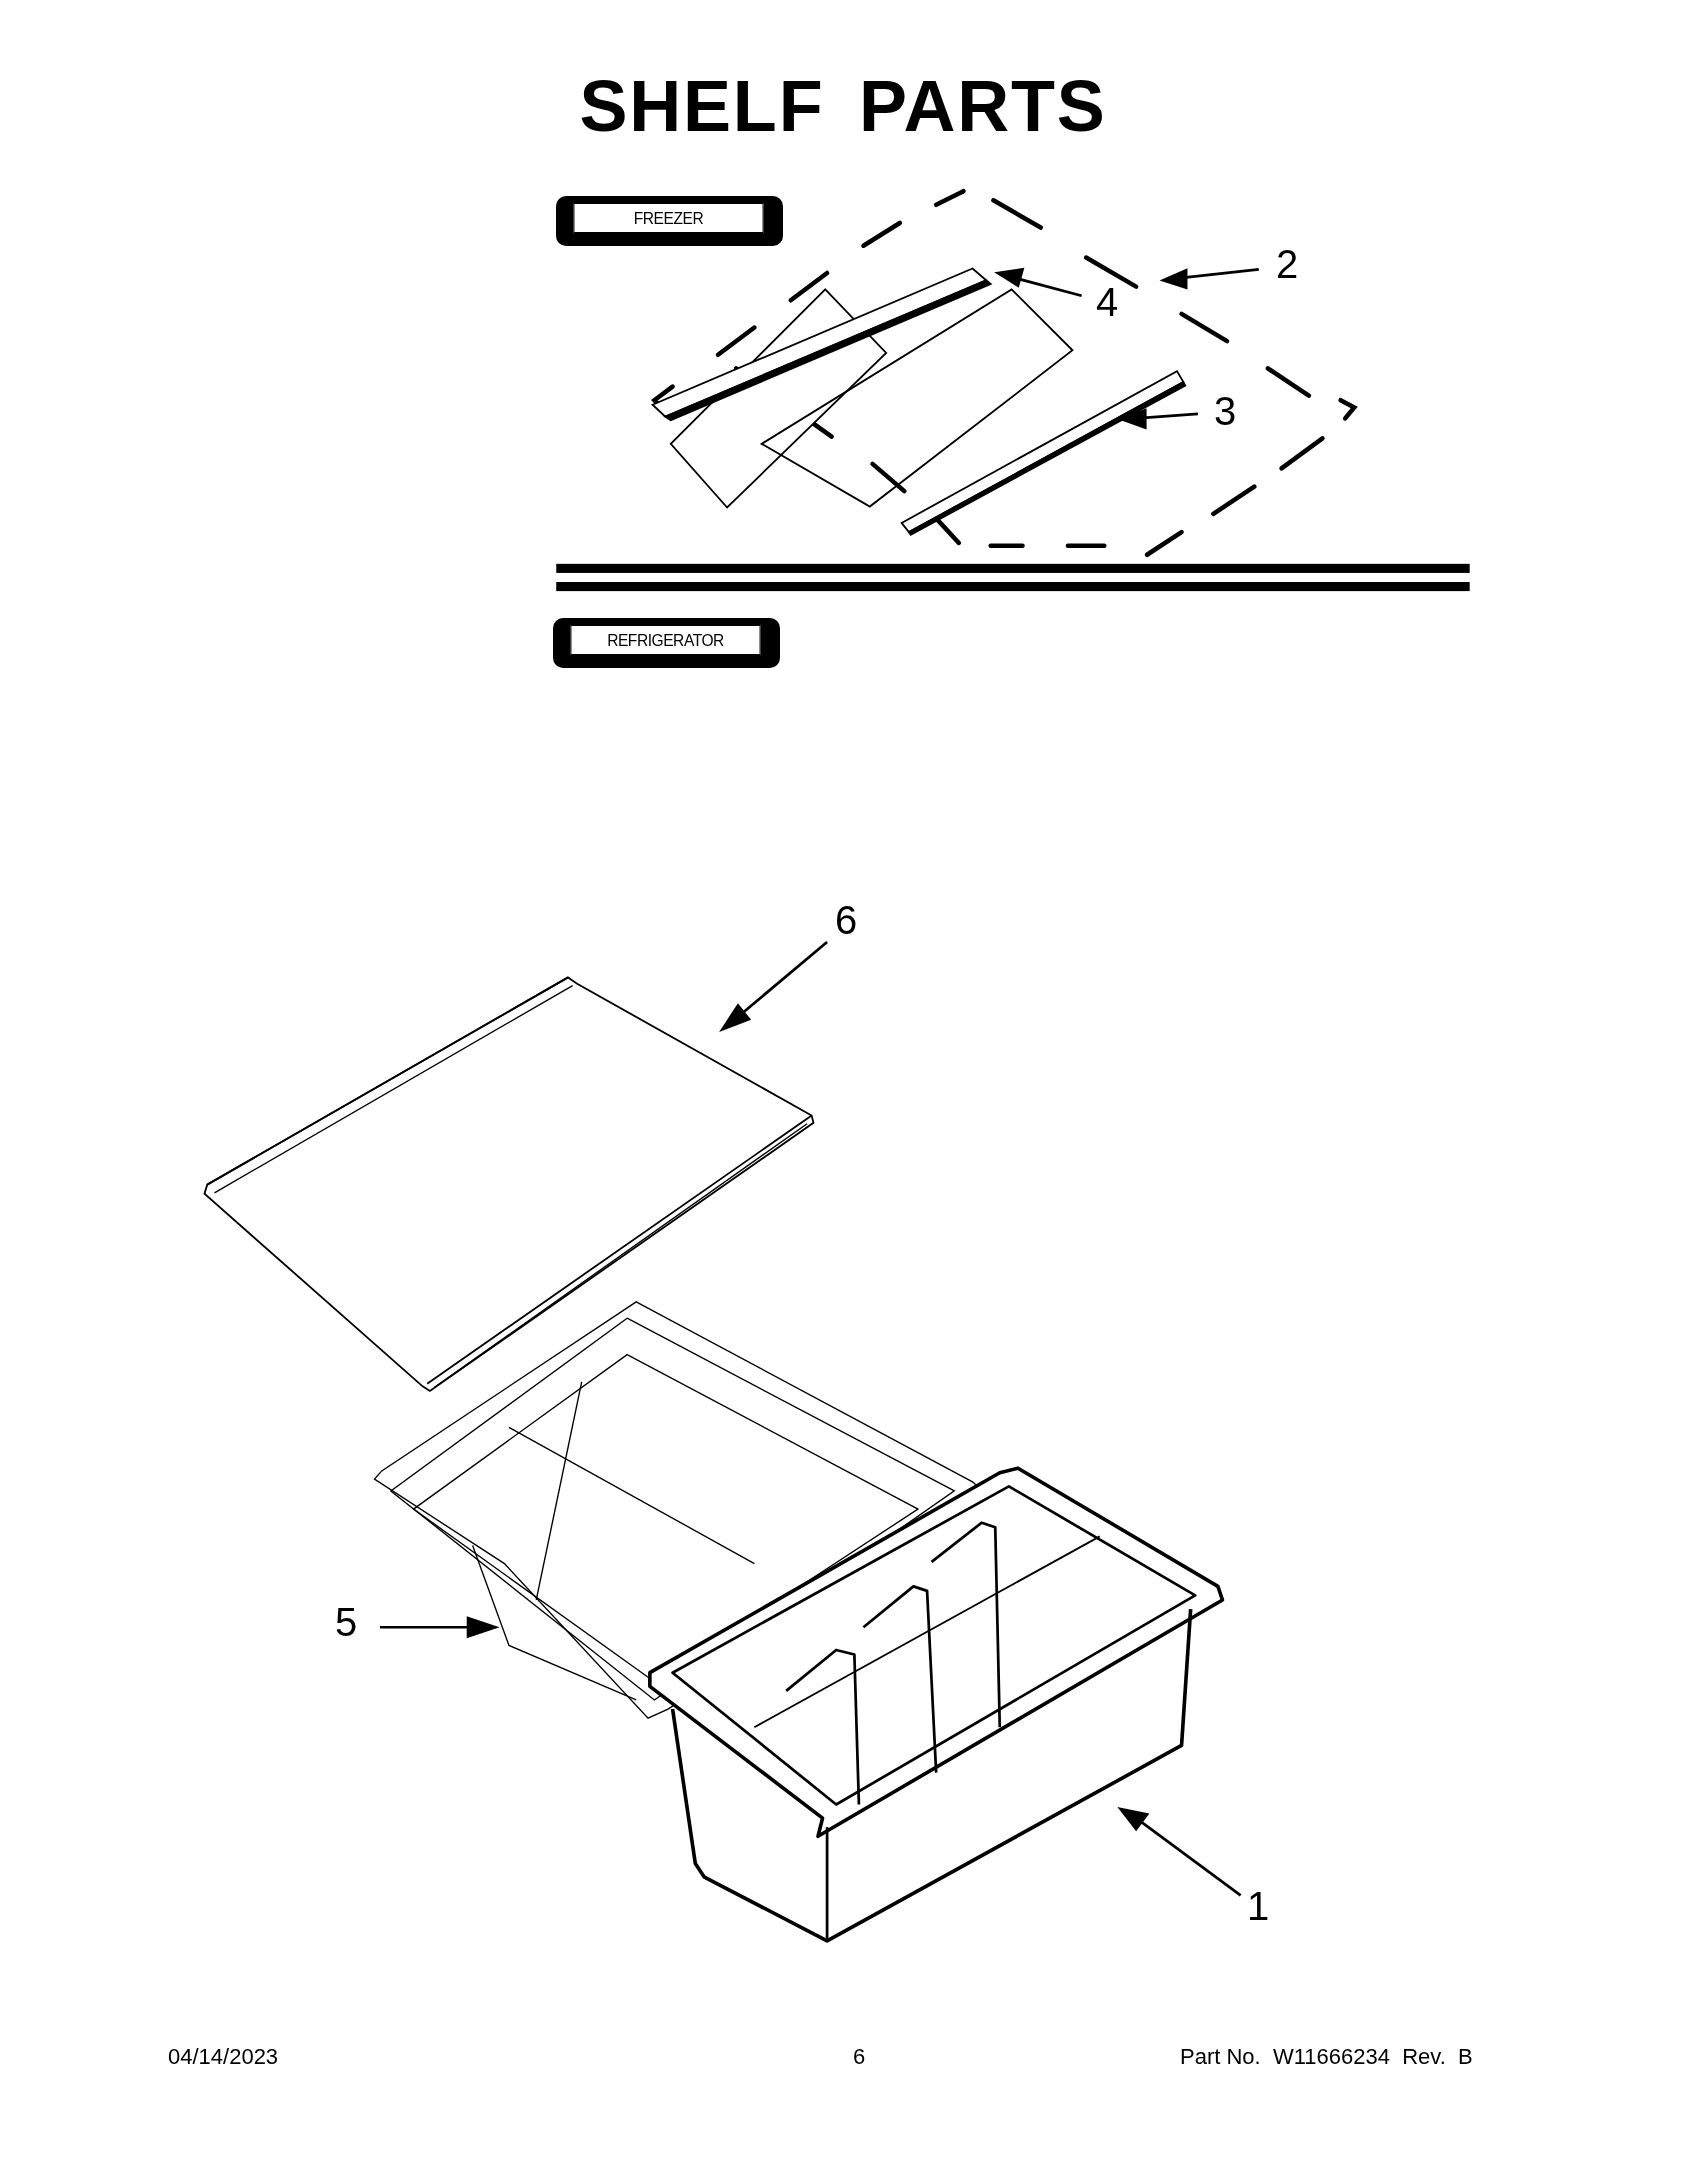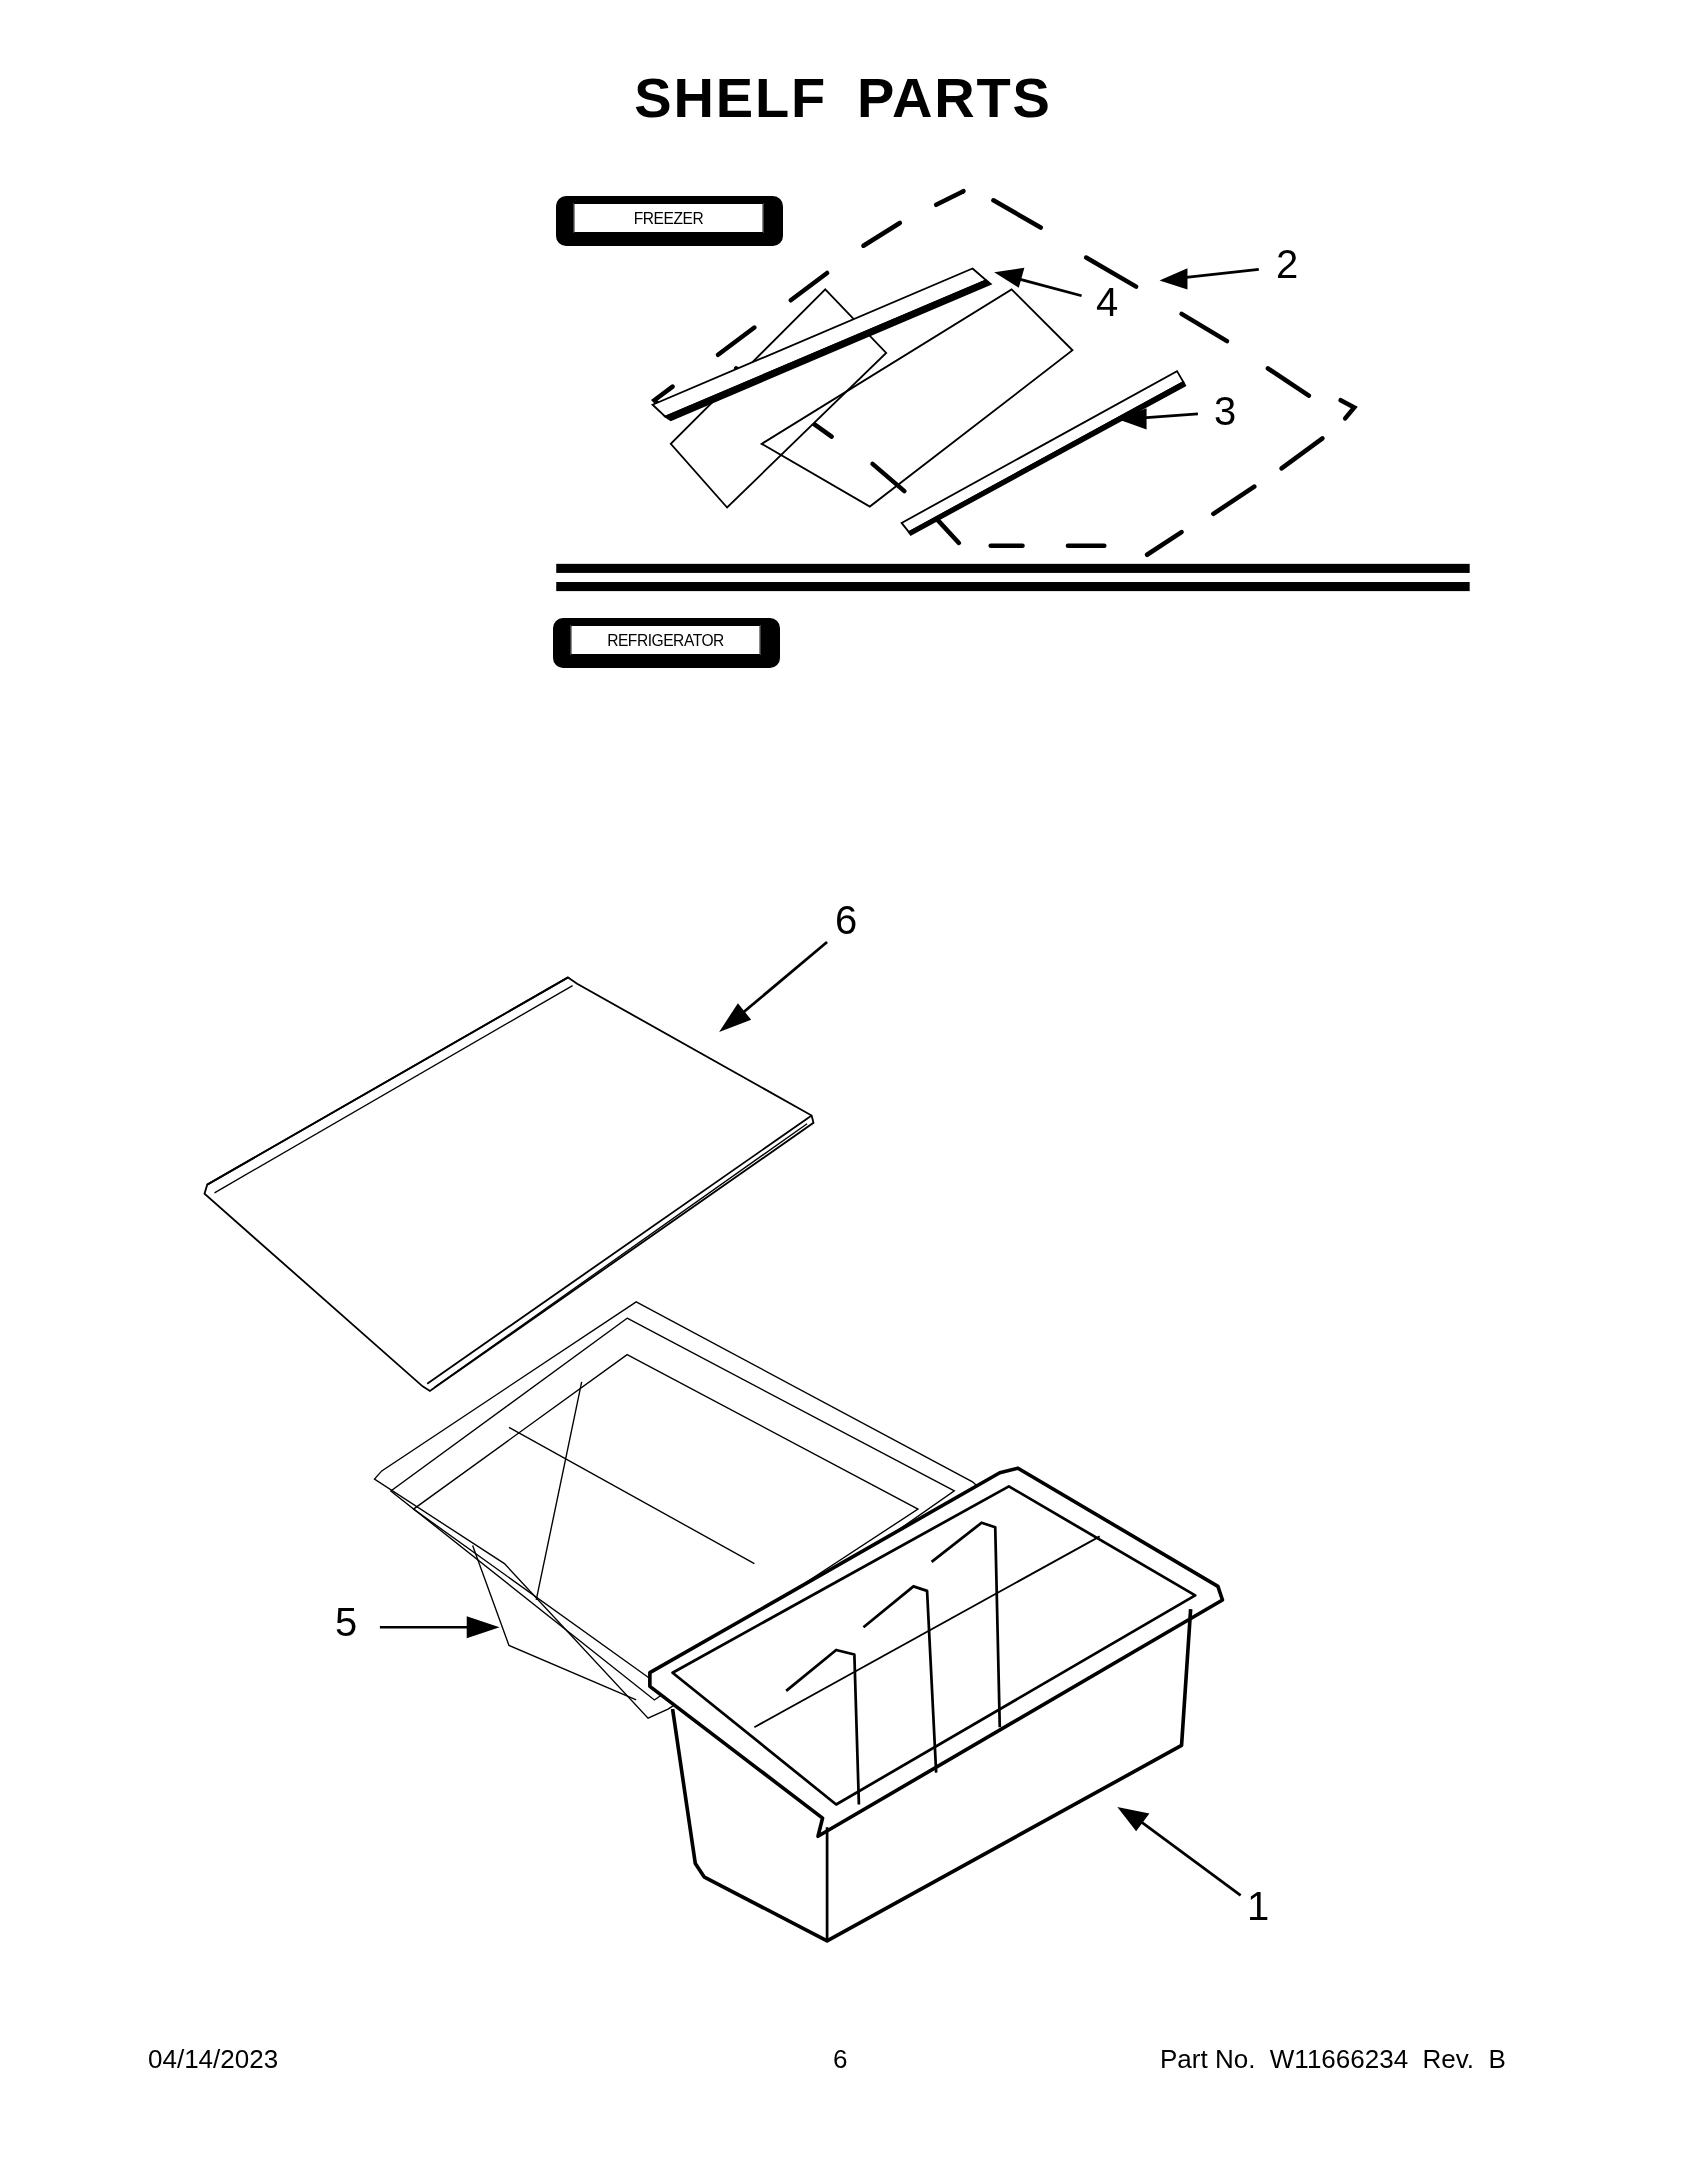--- a/index.html
+++ b/index.html
@@ -1,21 +1,21 @@
 <!DOCTYPE html>
 <html style="font-size:14.5px"><head>
 <meta charset="utf-8">
 <style>
   html, body { margin: 0; padding: 0; background: #ffffff; }
   body { width: 1686px; height: 2182px; position: relative; overflow: hidden; font-family: "Liberation Sans", sans-serif; color: #000; }
-  .title { position: absolute; left: 0; width: 1686px; top: 65px; text-align: center; font-weight: bold; font-size: 56px; letter-spacing: 1.8px; word-spacing: 12.7px; }
+  .title { position: absolute; left: 0; width: 1686px; top: 65px; text-align: center; font-weight: bold; font-size: 72px; letter-spacing: 1.8px; word-spacing: 12.7px; }
   .section-label { position: absolute; background: #000; padding: 7.3px 9px 12.7px 7.3px; border-radius: 10px; }
   .section-label span { display: block; background: #fff; border: 1.8px solid #000; font-size: 17.3px; font-weight: normal; text-align: center; letter-spacing: -0.5px; transform: scaleX(0.9); }
   .callout { position: absolute; font-size: 40px; line-height: 1; }
-  .footer { position: absolute; top: 2044px; font-size: 26px; }
+  .footer { position: absolute; top: 2044px; font-size: 22px; margin-left: 20px; }
   svg.diagram { position: absolute; left: 0; top: 0; }
 </style>
 </head>
 <body>
 
 <div class="title">SHELF PARTS</div>
 
 <div class="section-label" style="left:556px; top:196px; width:211px;">
   <span style="padding:3.6px 0;">FREEZER</span>
 </div>

